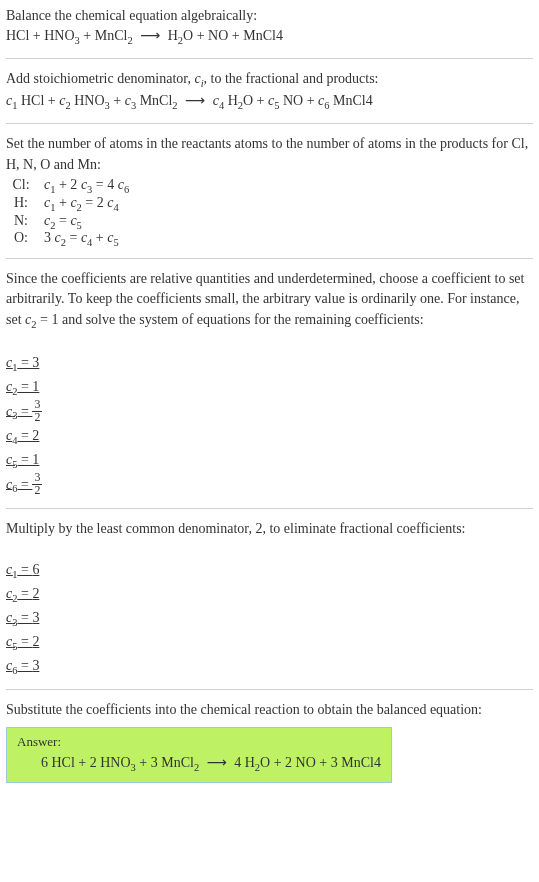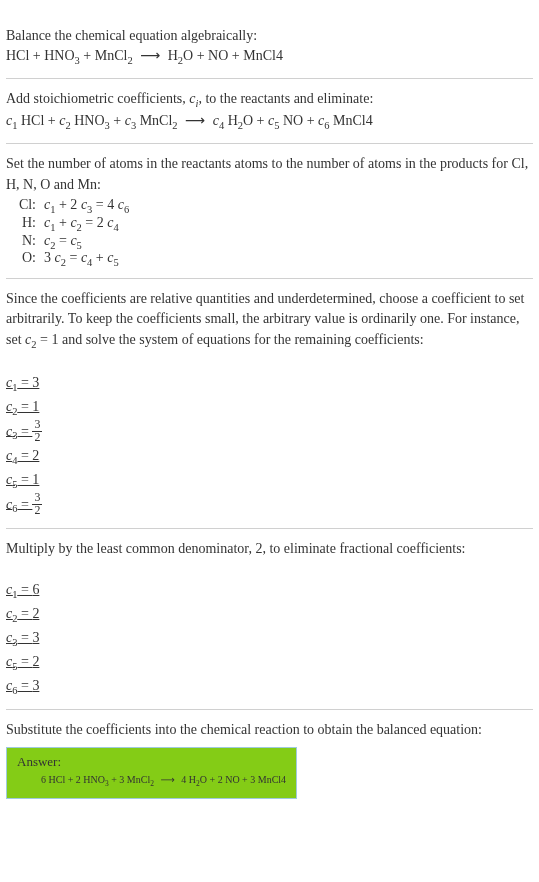--- a/index.html
+++ b/index.html
@@ -5,21 +5,21 @@
   body {
     margin: 0;
     padding: 0;
     font-family: Georgia, 'Times New Roman', serif;
     font-size: 14px;
     color: #333;
     background: #fff;
     width: 539px;
   }
   .container {
-    padding: 20px 6px;
+    padding: 0 6px;
   }
   .section {
     padding: 6px 0;
   }
   hr.sep {
     border: none;
     border-top: 1px solid #d0d0d0;
     margin: 4px 0;
   }
   .line {
@@ -34,21 +34,21 @@
   }
   .eq-table {
     display: table;
     margin-top: 2px;
   }
   .eq-row {
     display: table-row;
   }
   .eq-lab {
     display: table-cell;
-    text-align: right;
+    text-align: center;
     padding-right: 8px;
     min-width: 30px;
   }
   .eq-val {
     display: table-cell;
   }
   .coeff-list {
     margin-top: 20px;
     text-decoration: underline;
   }
@@ -68,34 +68,34 @@
     display: block;
     border-bottom: 1px solid #333;
     padding: 0 2px;
   }
   .frac .den {
     display: block;
     padding: 0 2px;
   }
   .answer-box {
     border: 1px solid #9fcadd;
-    background: #84cc16;
+    background: #bef264;
     padding: 6px 10px 10px 10px;
     margin-top: 6px;
     width: fit-content;
     max-width: 100%;
     box-sizing: border-box;
   }
   .answer-box .ans-label {
     font-size: 13px;
     margin-bottom: 4px;
   }
   .answer-box .ans-eq {
     padding-left: 24px;
-    font-size: 10px;
+    font-size: 14px;
   }
   .arrow {
     display: inline-block;
     padding: 0 4px;
   }
 </style>
 </head>
 <body>
 
 <div class="container">
@@ -104,21 +104,21 @@
     <div class="line">Balance the chemical equation algebraically:</div>
     <div class="line">
       HCl + HNO<sub>3</sub> + MnCl<sub>2</sub> <span class="arrow">⟶</span> H<sub>2</sub>O + NO + MnCl4
     </div>
   </div>
 
   <hr class="sep">
 
   <div class="section">
     <div class="line">
-      <span>Add stoichiometric coefficients, </span><span class="ital">c<sub>i</sub></span><span>, to the reactants and eliminate:</span>
+      <span>Add stoichiometric denominator, </span><span class="ital">c<sub>i</sub></span><span>, to the fractional and products:</span>
     </div>
     <div class="line">
       <span class="ital">c</span><sub>1</sub> HCl + <span class="ital">c</span><sub>2</sub> HNO<sub>3</sub> + <span class="ital">c</span><sub>3</sub> MnCl<sub>2</sub> <span class="arrow">⟶</span> <span class="ital">c</span><sub>4</sub> H<sub>2</sub>O + <span class="ital">c</span><sub>5</sub> NO + <span class="ital">c</span><sub>6</sub> MnCl4
     </div>
   </div>
 
   <hr class="sep">
 
   <div class="section">
     <div class="line">Set the number of atoms in the reactants atoms to the number of atoms in the products for Cl, H, N, O and Mn:</div>

